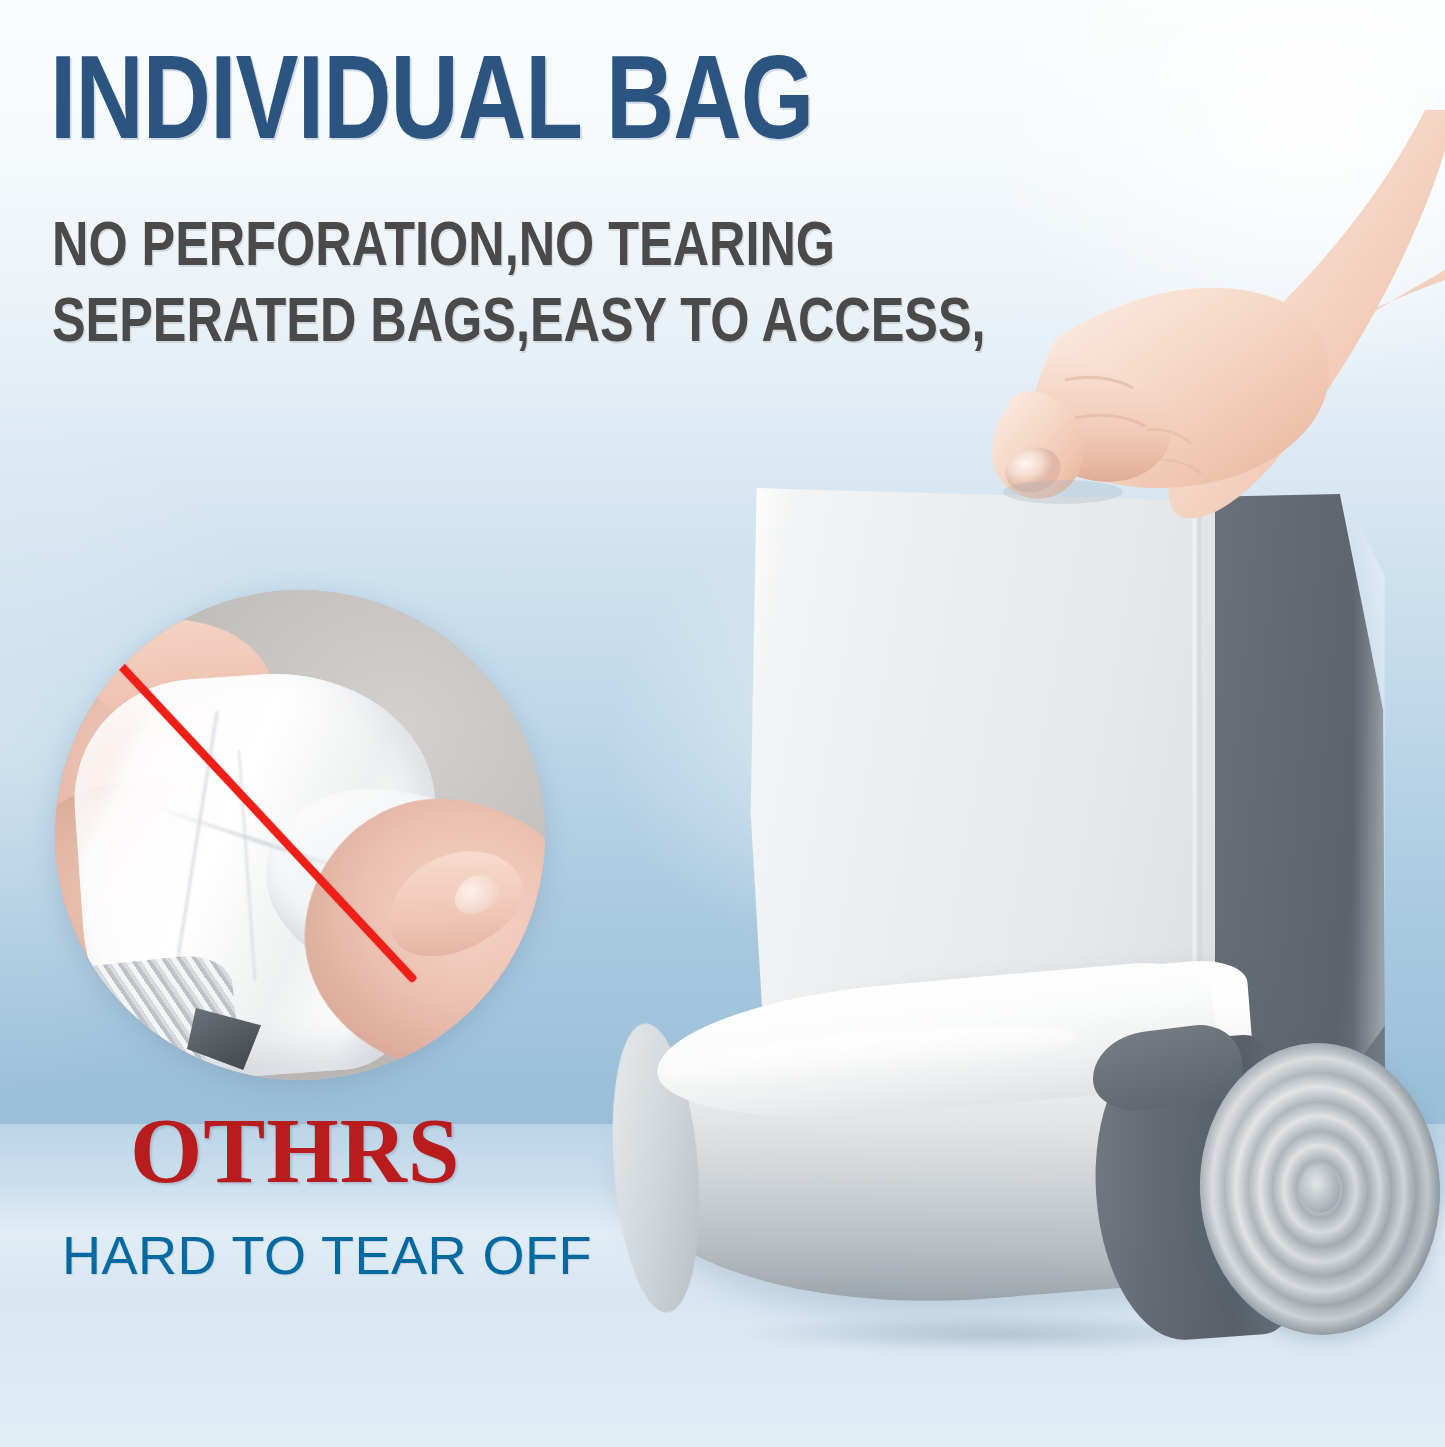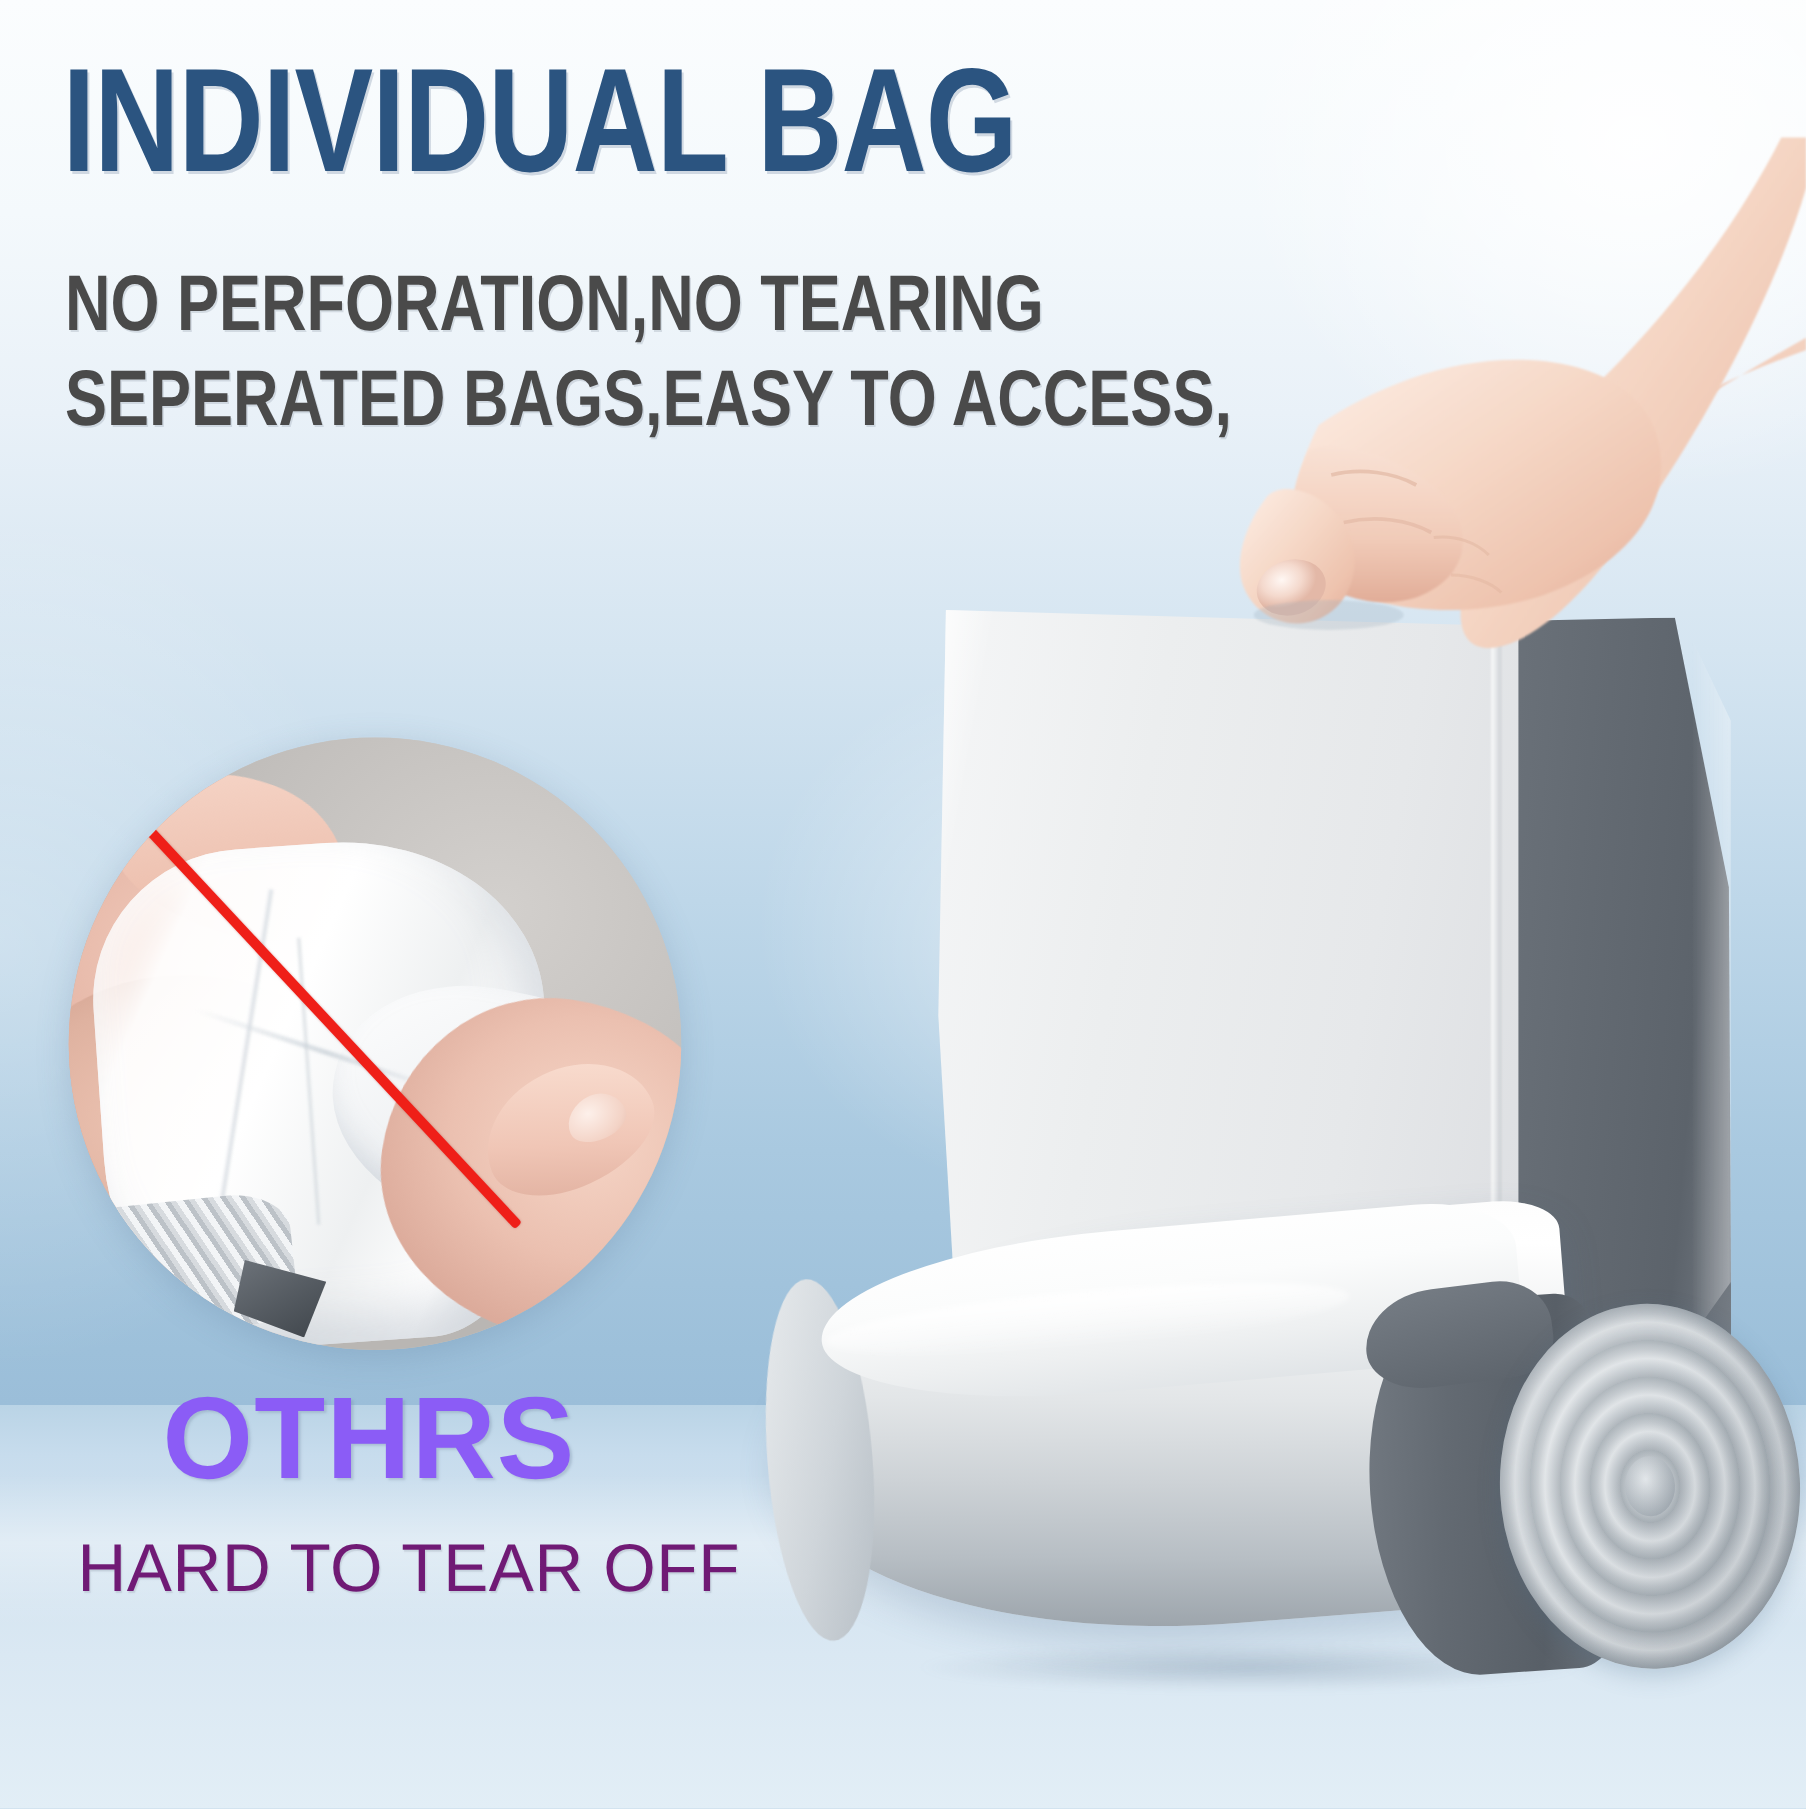--- a/index.html
+++ b/index.html
@@ -75,28 +75,29 @@
     white-space:nowrap;
     text-shadow:1.5px 1.5px 0 rgba(140,150,165,.28);
   }
   .subline.l1{top:212px;}
   .subline.l2{top:288px;}
 
   
   .others-title{
     position:absolute;left:130px;top:1104px;
     font-size:93px;line-height:1;font-weight:bold;
-    color:#8b5cf6;white-space:nowrap;
+    color:#b91c1c;white-space:nowrap;
     text-shadow:2px 2px 2px rgba(120,140,165,.35);
     letter-spacing:1px;
+    font-family:Liberation Serif, serif;
   }
   .others-sub{
     position:absolute;
     font-size:54px;line-height:1;font-weight:300;
-    color:#701a75;white-space:nowrap;
+    color:#0369a1;white-space:nowrap;
     text-shadow:1px 1px 1px rgba(150,160,175,.35);
     letter-spacing:.5px;
   }
   .others-sub.s1{left:62px;top:1228px;}
   .others-sub.s2{left:112px;top:1296px;}
 
   
   .inset{
     position:absolute;left:55px;top:590px;width:490px;height:490px;
     border-radius:50%;overflow:hidden;

